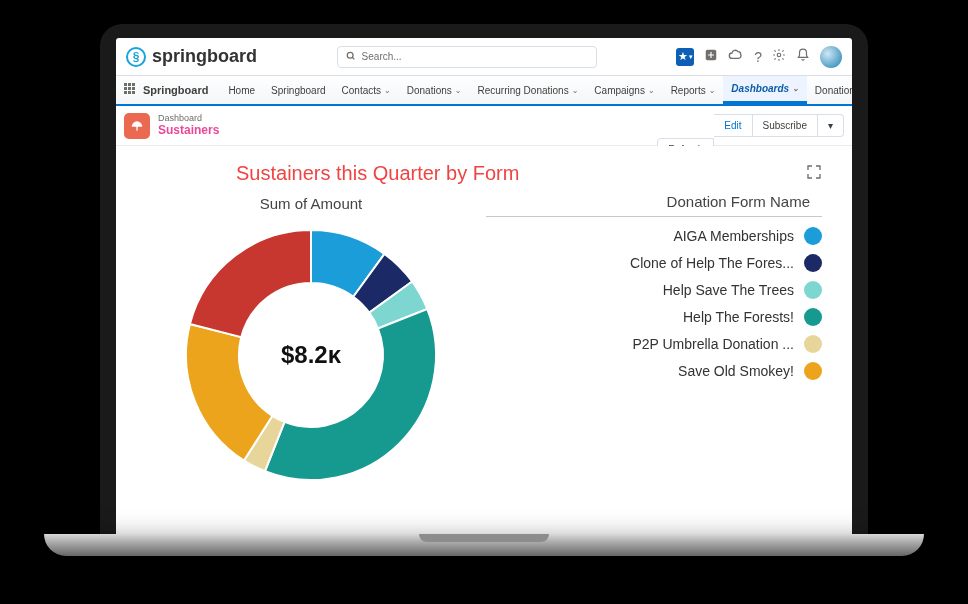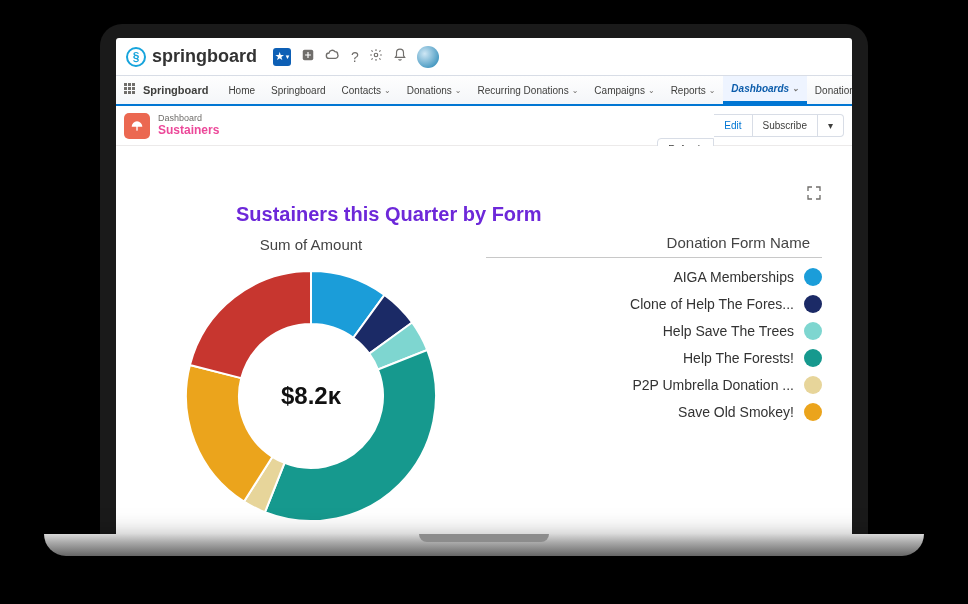--- a/index.html
+++ b/index.html
@@ -145,23 +145,22 @@
   .btn.edit{color:#0176d3;}
   .btn:last-child{border-radius:0 4px 4px 0;}
   .btn + .btn{border-left:none;}
   
   .content{
     flex:1;background:#fff;padding:10px 30px 0 30px;
     display:flex;flex-direction:column;
   }
   .chart-title-row{display:flex;align-items:center;justify-content:space-between;margin:6px 0 4px 0;}
   .chart-title{
-    font-size:20px;color:#6d28d9;font-weight:700;
+    font-size:20px;color:#ef4444;font-weight:400;
     margin-left: 90px;
-    margin-top: 41px;
   }
   .expand-icon{color:#706e6b;font-size:14px;}
   .chart-body{
     display:flex;flex:1;align-items:flex-start;gap:10px;
   }
   .donut-area{flex:0 0 330px;display:flex;flex-direction:column;align-items:center;}
   .chart-subtitle{font-size:15px;color:#444;margin:6px 0 8px 0;}
   .donut-wrap{position:relative;width:270px;height:270px;}
   .donut-center{
     position:absolute;left:50%;top:50%;transform:translate(-50%,-50%);
@@ -180,20 +179,31 @@
 </head>
 <body>
 
 <div class="laptop-frame">
   <div class="screen">
 
     <div class="brandbar">
       <div class="brand">
         <span class="brand-icon">§</span>
         <span>springboard</span>
+      </div>
+      <div class="search-wrap">
+        <div class="search">
+          <span>
+            <svg width="10" height="10" viewBox="0 0 24 24" fill="none" stroke="#706e6b" stroke-width="3">
+                <circle cx="10" cy="10" r="7"></circle>
+                <line x1="20" y1="20" x2="15" y2="15"></line>
+              </svg>
+          </span>
+          <span>Search...</span>
+        </div>
       </div>
       <div class="header-icons">
         <span class="star-badge">★<span style="font-size:7px;margin-left:1px">▾</span></span>
         <span>
           <svg width="14" height="14" viewBox="0 0 24 24" fill="#706e6b">
               <rect x="3" y="3" width="18" height="18" rx="3" fill="#706e6b"></rect>
               <path d="M12 7v10M7 12h10" stroke="#fff" stroke-width="2"></path>
             </svg>
         </span>
         <span>

